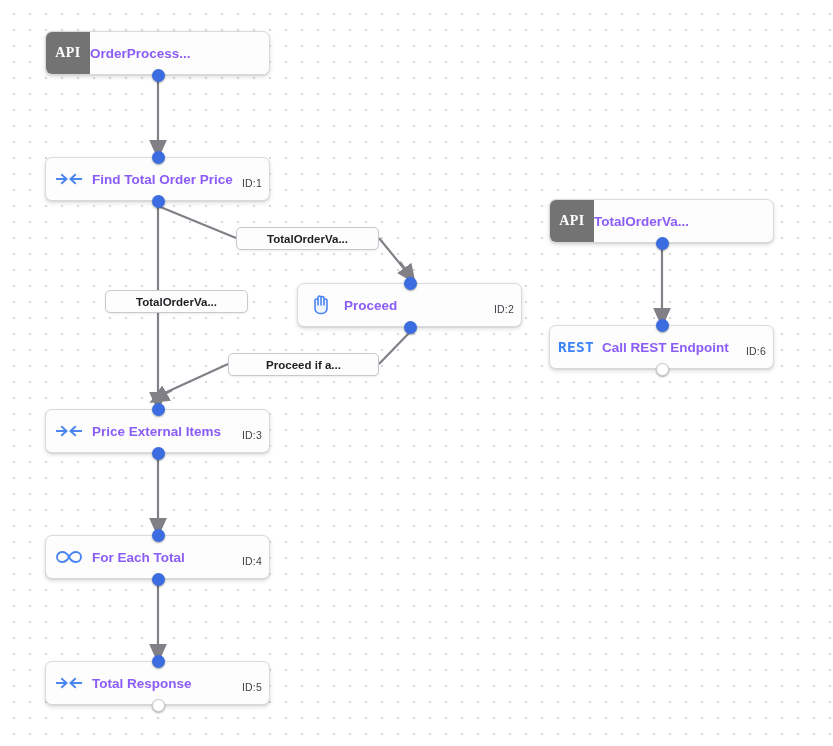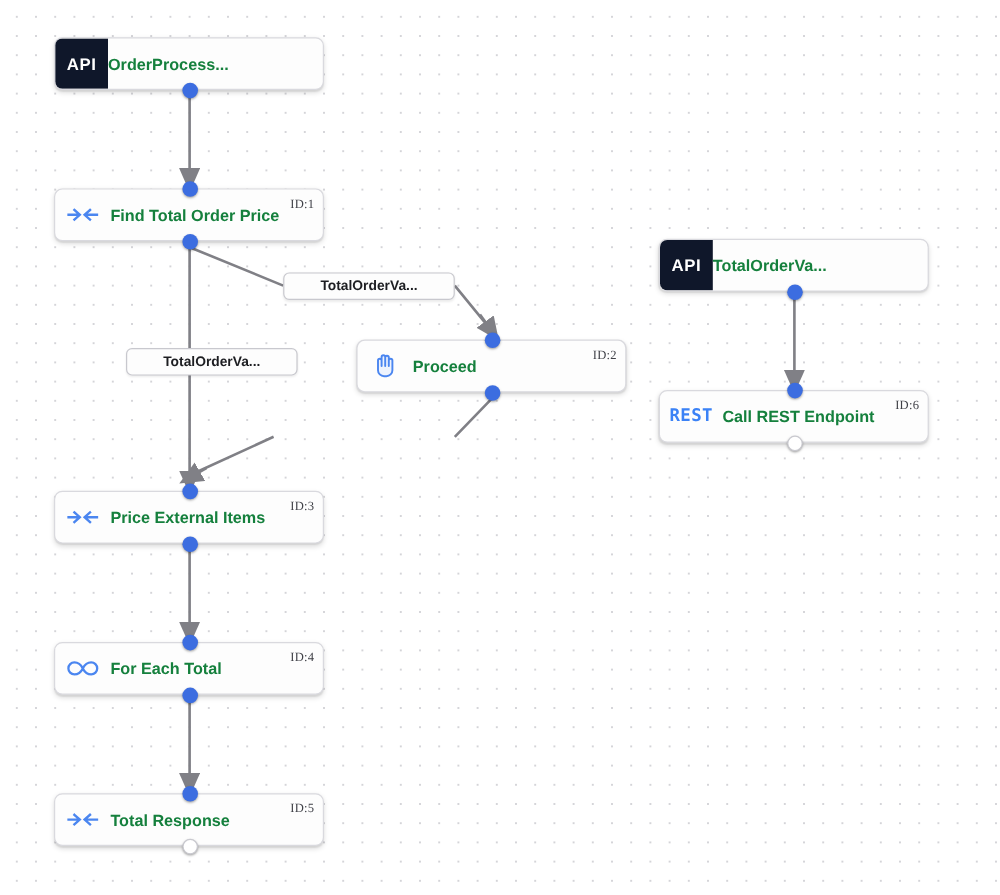--- a/index.html
+++ b/index.html
@@ -37,26 +37,26 @@
     border-radius: 7px;
     box-shadow: 0 2px 4px rgba(0,0,0,0.13), 0 1px 1px rgba(0,0,0,0.07);
     display: flex;
     align-items: center;
     overflow: hidden;
   }
   .node-badge {
     width: 44px;
     height: 100%;
     flex: 0 0 44px;
-    background: #0f172a;
+    background: #737373;
     color: #ffffff;
     display: flex;
     align-items: center;
     justify-content: center;
-    font-family: Liberation Sans, sans-serif;
+    font-family: Liberation Serif, serif;
     font-weight: bold;
     font-size: 14px;
     letter-spacing: 0.5px;
   }
   .node-badge-text {
     width: 52px;
     flex: 0 0 52px;
     height: 100%;
     display: flex;
     align-items: center;
@@ -71,31 +71,31 @@
     width: 46px;
     flex: 0 0 46px;
     height: 100%;
     display: flex;
     align-items: center;
     justify-content: center;
   }
   .node-label {
     font-size: 13.5px;
     font-weight: bold;
-    color: #15803d;
+    color: #8b5cf6;
     white-space: nowrap;
     padding-right: 10px;
   }
   .node-id {
     position: absolute;
-    top: 7px;
+    top: 19px;
     right: 7px;
     font-size: 10.5px;
     color: #3e3f46;
-    font-family: Liberation Serif, serif;
+    font-family: Liberation Sans, sans-serif;
     letter-spacing: 0.2px;
   }
   .port {
     position: absolute;
     width: 13px;
     height: 13px;
     border-radius: 50%;
     background: #3c6de0;
     box-shadow: 0 1px 2px rgba(0,0,0,0.35);
     z-index: 5;
@@ -217,20 +217,21 @@
   </div>
 
   <div class="node" style="left:549px; top:325px; width:225px;">
     <div class="node-badge-text">REST</div>
     <div class="node-label">Call REST Endpoint</div>
     <div class="node-id">ID:6</div>
   </div>
 
   <div class="edge-label" style="left:236px; top:227px; width:143px;">TotalOrderVa...</div>
   <div class="edge-label" style="left:105px; top:290px; width:143px;">TotalOrderVa...</div>
+  <div class="edge-label" style="left:228px; top:353px; width:151px;">Proceed if a...</div>
 
   <div class="port" style="left:151.5px; top:68.5px;"></div>
   <div class="port" style="left:151.5px; top:150.5px;"></div>
   <div class="port" style="left:151.5px; top:194.5px;"></div>
   <div class="port" style="left:403.5px; top:276.5px;"></div>
   <div class="port" style="left:403.5px; top:320.5px;"></div>
   <div class="port" style="left:151.5px; top:402.5px;"></div>
   <div class="port" style="left:151.5px; top:446.5px;"></div>
   <div class="port" style="left:151.5px; top:528.5px;"></div>
   <div class="port" style="left:151.5px; top:572.5px;"></div>

